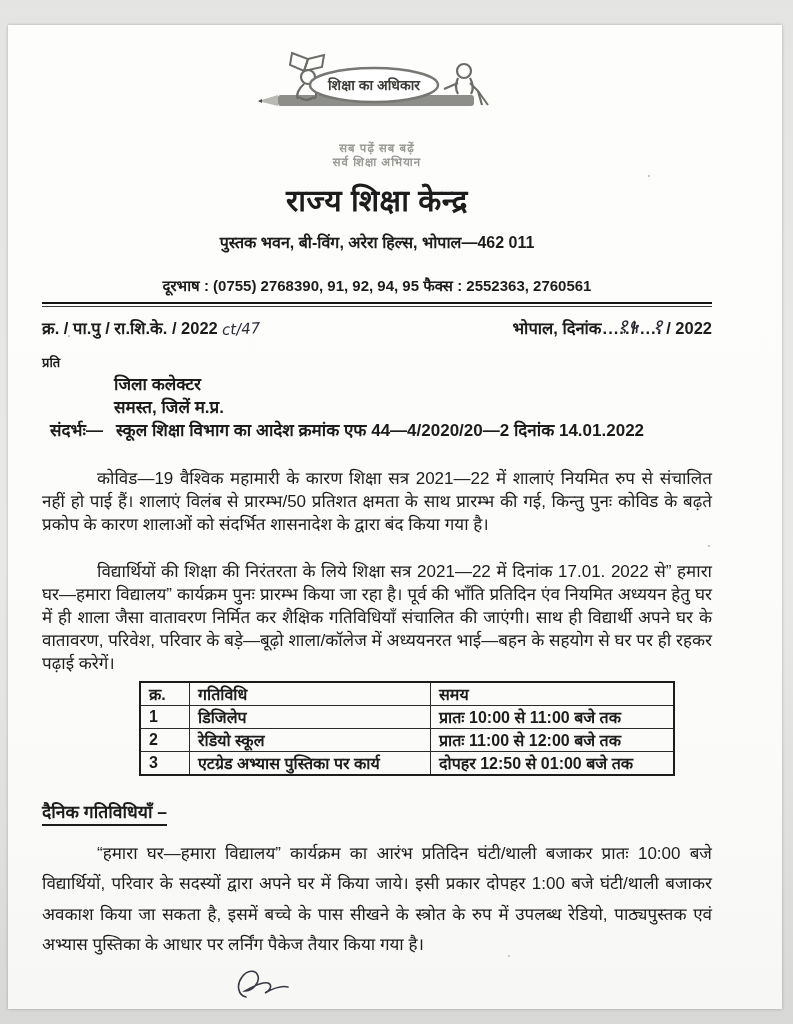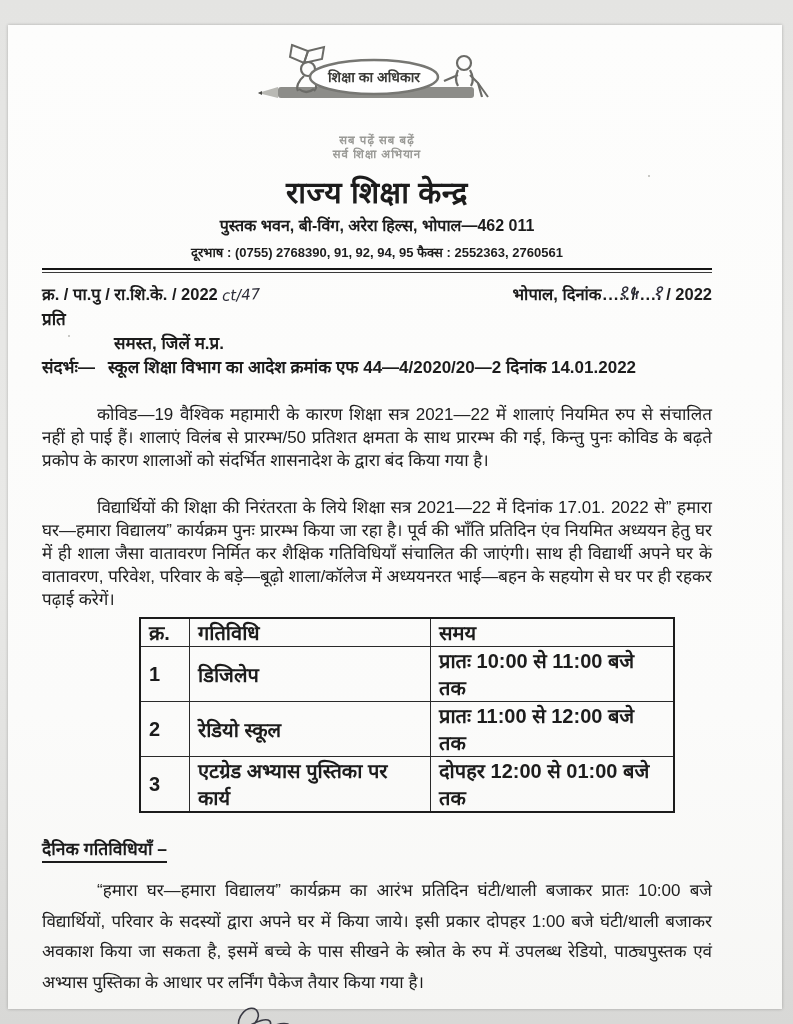--- a/index.html
+++ b/index.html
@@ -6,49 +6,49 @@
   body{
     width:793px;height:1024px;position:relative;
     background:linear-gradient(180deg,#e4e4e2 0%,#e9e9e7 55%,#d8d8d6 100%);
     font-family:"Liberation Sans","DejaVu Sans",sans-serif;
     color:#1c1c1c;overflow:hidden;
   }
   .page{
     position:absolute;left:8px;right:11px;top:25px;bottom:15px;
     background:linear-gradient(180deg,#fdfdfc 0%,#fbfbfa 70%,#f7f7f5 100%);
     box-shadow:0 0 3px rgba(0,0,0,.25);
-    padding:0 70px 0 34px;box-sizing:border-box;
+    padding:8px 70px 0 34px;box-sizing:border-box;
   }
   .center{text-align:center;}
   
   .logo-wrap{margin-top:12px;}
   .slogan{color:#9a9a96;font-size:11.5px;line-height:14px;font-weight:bold;letter-spacing:1px;}
   .org-name{font-size:30px;font-weight:bold;margin-top:10px;letter-spacing:.5px;}
-  .address{font-size:16px;font-weight:bold;margin-top:2px;}
-  .phone{font-size:13px;font-weight:bold;margin-top:7px;}
+  .address{font-size:16px;font-weight:bold;margin-top:11px;}
+  .phone{font-size:15px;font-weight:bold;margin-top:22px;}
   .rule{margin-top:7px;height:2px;border-top:2.5px solid #151515;border-bottom:1.5px solid #3a3a3a;}
   
   .ref-row{display:flex;justify-content:space-between;margin-top:9px;font-size:16.5px;font-weight:600;}
   .hand{font-family:"DejaVu Sans",sans-serif;font-style:italic;font-weight:400;color:#2c2c38;}
   .ref-hand{font-size:15px;transform:rotate(-3deg);display:inline-block;margin-left:4px;}
   .blank{position:relative;display:inline-block;min-width:30px;text-align:center;}
   .dots{letter-spacing:1px;font-weight:600;}
   .blank .hand{position:absolute;left:16px;top:-7px;font-size:20px;}
-  .to-label{font-size:17px;font-weight:600;margin-top:2px;}
+  .to-label{font-size:13px;font-weight:600;margin-top:14px;}
   .addressee{margin-left:72px;font-size:17px;font-weight:600;line-height:22.5px;margin-top:3px;}
   
   .subj{display:flex;margin-top:9px;font-size:17px;font-weight:600;line-height:22.5px;}
   .subj-label{flex:0 0 66px;}
   .subj-text{flex:1;}
-  .sandarbh{margin-top:1px;}
+  .sandarbh{margin-top:1px;margin-left:8px;}
   
   .para{font-size:17px;font-weight:500;line-height:23px;text-align:justify;margin-top:24px;text-indent:55px;}
   .para.p2{}
   
-  table.sched{border-collapse:collapse;margin:6px 0 0 97px;font-size:20px;font-weight:600;}
+  table.sched{border-collapse:collapse;margin:6px 0 0 97px;font-size:16px;font-weight:600;}
   table.sched td,table.sched th{border:1.5px solid #2a2a2a;padding:0 8px;height:20px;text-align:left;font-weight:600;vertical-align:middle;}
   table.sched{border:2px solid #1c1c1c;}
   .col-no{width:32px;}
   .col-act{width:224px;}
   .col-time{width:226px;}
   
   .daily-head{margin-top:23px;font-size:17.5px;font-weight:bold;display:inline-block;border-bottom:2px solid #1c1c1c;padding-bottom:1px;}
   .para.p3{line-height:30.5px;margin-top:13px;}
   .signature{margin:2px 0 0 190px;}
   
@@ -93,20 +93,21 @@
     <div>
       <span>क्र. / पा.पु / रा.शि.के. / 2022</span><span class="hand ref-hand">ct/47</span>
     </div>
     <div>
       <span>भोपाल, दिनांक</span><span class="blank"><span class="dots">.....</span><span class="hand">१५</span></span><span>/</span><span class="blank"><span class="dots">....</span><span class="hand">१</span></span><span>/ 2022</span>
     </div>
   </div>
 
   <div class="to-label">प्रति</div>
   <div class="addressee">
+    <div>जिला कलेक्टर</div>
     <div>समस्त, जिलें म.प्र.</div>
   </div>
 
 
   <div class="subj sandarbh">
     <div class="subj-label">संदर्भः—</div>
     <div class="subj-text">स्कूल शिक्षा विभाग का आदेश क्रमांक एफ 44—4/2020/20—2 दिनांक 14.01.2022</div>
   </div>
 
   <div class="para">कोविड—19 वैश्विक महामारी के कारण शिक्षा सत्र 2021—22 में शालाएं नियमित रुप से संचालित नहीं हो पाई हैं। शालाएं विलंब से प्रारम्भ/50 प्रतिशत क्षमता के साथ प्रारम्भ की गई, किन्तु पुनः कोविड के बढ़ते प्रकोप के कारण शालाओं को संदर्भित शासनादेश के द्वारा बंद किया गया है।</div>
@@ -125,21 +126,21 @@
       <td>प्रातः 10:00 से 11:00 बजे तक</td>
     </tr>
     <tr>
       <td>2</td>
       <td>रेडियो स्कूल</td>
       <td>प्रातः 11:00 से 12:00 बजे तक</td>
     </tr>
     <tr>
       <td>3</td>
       <td>एटग्रेड अभ्यास पुस्तिका पर कार्य</td>
-      <td>दोपहर 12:00 से 01:00 बजे तक</td>
+      <td>दोपहर 12:50 से 01:00 बजे तक</td>
     </tr>
   </tbody>
     </table>
 
   <div>
     <span class="daily-head">दैनिक गतिविधियाँ –</span>
   </div>
   <div class="para p3">“हमारा घर—हमारा विद्यालय” कार्यक्रम का आरंभ प्रतिदिन घंटी/थाली बजाकर प्रातः 10:00 बजे विद्यार्थियों, परिवार के सदस्यों द्वारा अपने घर में किया जाये। इसी प्रकार दोपहर 1:00 बजे घंटी/थाली बजाकर अवकाश किया जा सकता है, इसमें बच्चे के पास सीखने के स्त्रोत के रुप में उपलब्ध रेडियो, पाठ्यपुस्तक एवं अभ्यास पुस्तिका के आधार पर लर्निंग पैकेज तैयार किया गया है।</div>
 
   <div class="signature">

